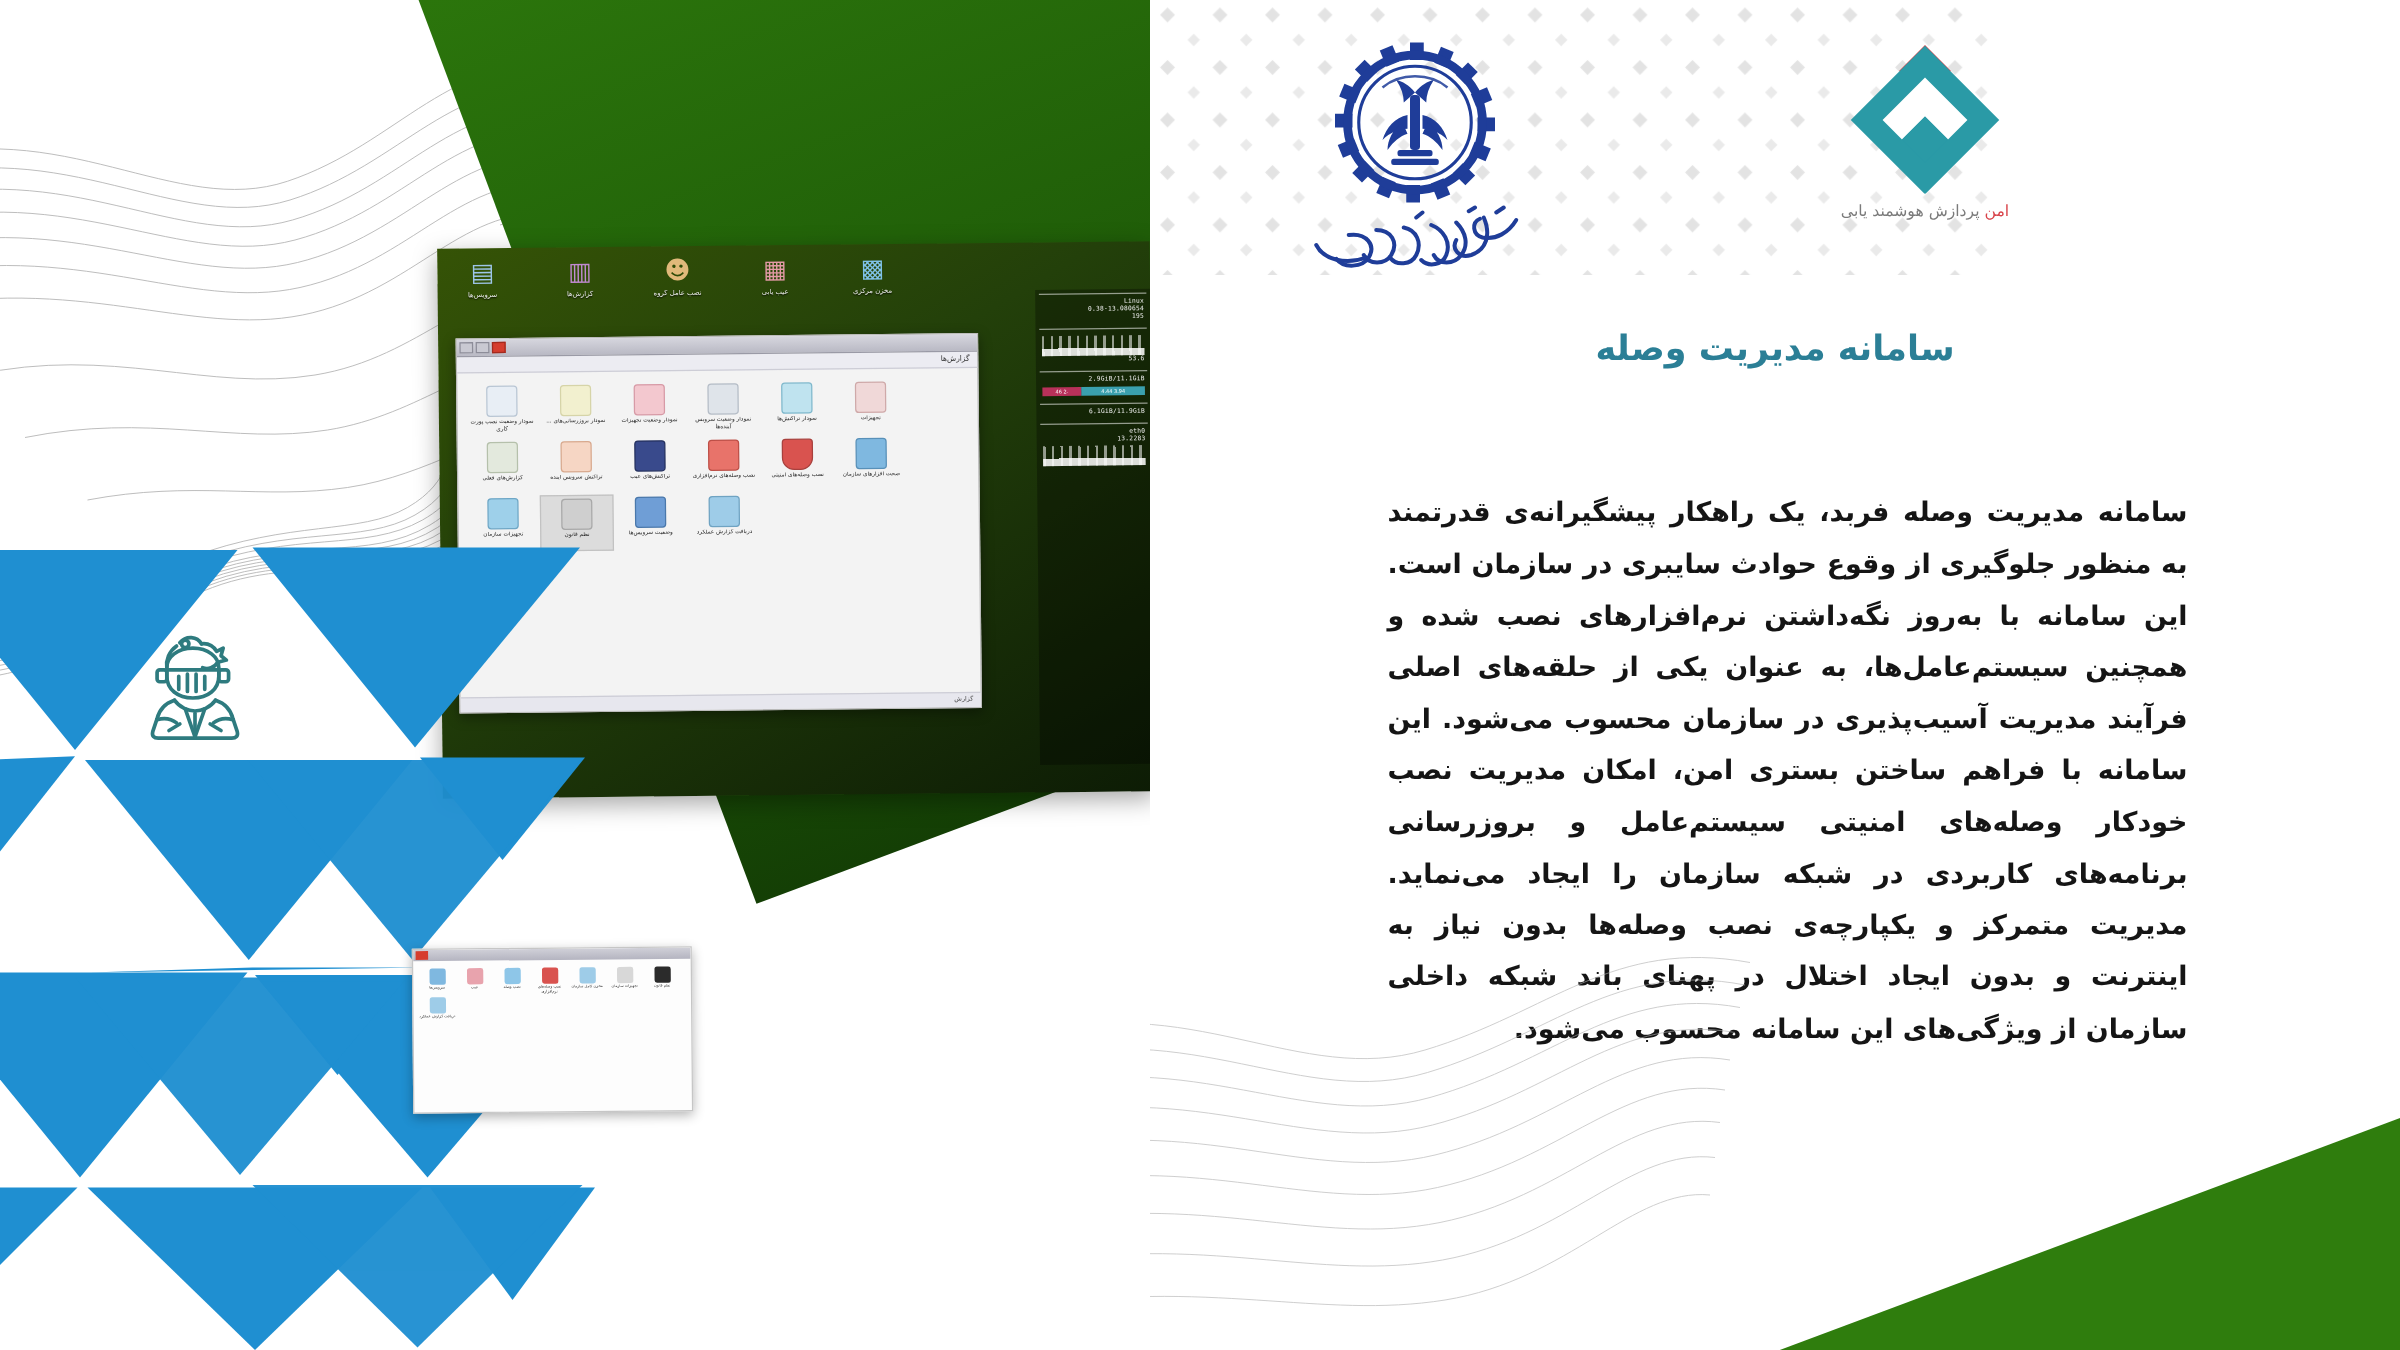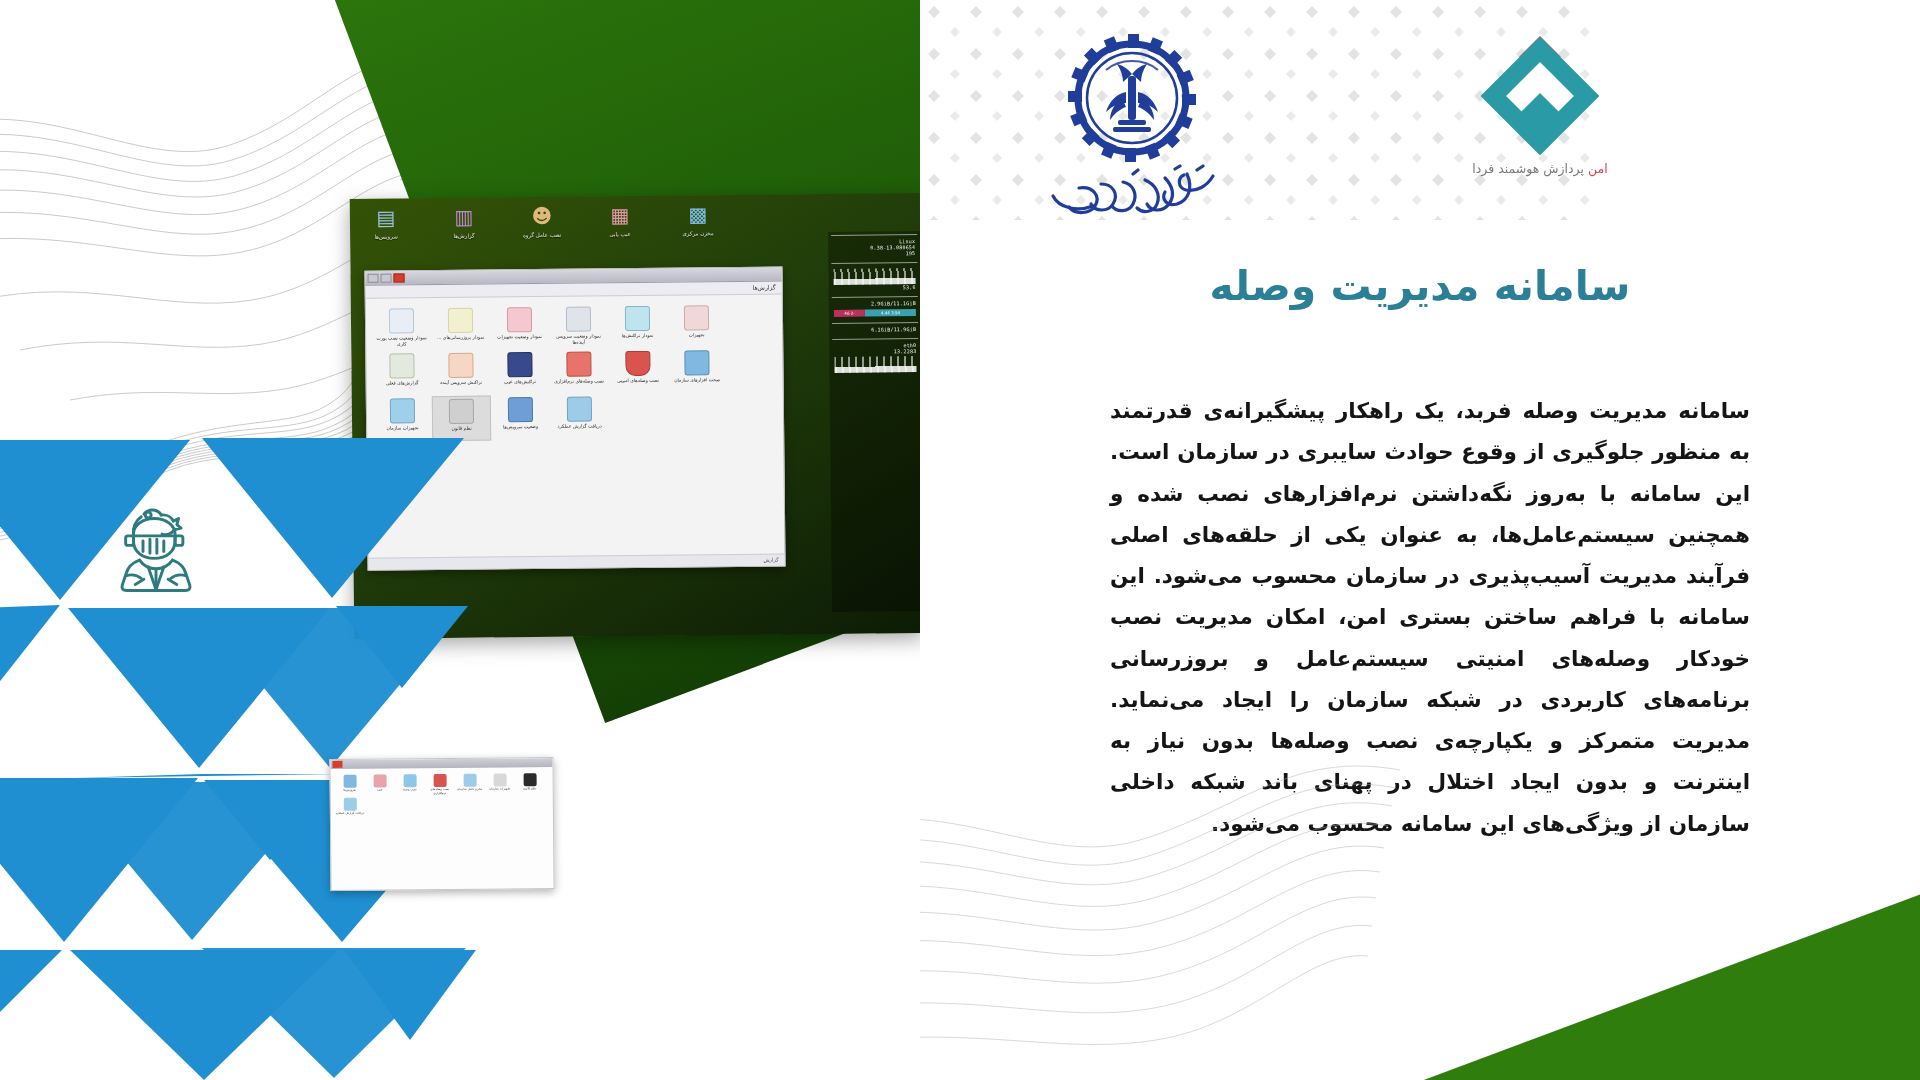--- a/index.html
+++ b/index.html
@@ -86,21 +86,21 @@
   
   #right-panel { position:absolute; left:920px; top:0; width:1000px; height:1080px; background:#ffffff; overflow:hidden; }
   .dotgrid { position:absolute; left:-80px; top:-40px; width:760px; height:260px; opacity:.5; }
   .contour-br { position:absolute; left:-80px; top:760px; width:760px; height:330px; }
 
   .logos { position:absolute; top:24px; left:0; right:0; height:190px; }
   .logo-fardad { position:absolute; left:520px; top:6px; width:200px; height:170px; text-align:center; }
   .logo-sharif { position:absolute; left:112px; top:8px; width:200px; height:180px; text-align:center; }
 
   .doc-title { position:absolute; top:262px; left:0; right:0; text-align:center;
-               font-size:41px; font-weight:700; color:#2b7f96; letter-spacing:.5px; }
+               font-size:28px; font-weight:700; color:#2b7f96; letter-spacing:.5px; }
 
   .body-copy { position:absolute; top:390px; right:170px; width:640px;
                font-size:21.5px; line-height:1.92; font-weight:700; color:#151515;
                text-align:justify; text-justify:inter-word; }
 
   .green-br { position:absolute; right:-170px; bottom:-210px; width:760px; height:430px;
               background:#2f7d0d; transform:rotate(-20.5deg); transform-origin:right bottom; }
 </style>
 </head>
 <body>
@@ -368,21 +368,21 @@
         <svg width="150" height="125" viewBox="0 0 150 125">
           <polygon points="75,6 96,27 54,27" fill="#d8434a"></polygon>
           <g transform="translate(75,66) rotate(45)">
             <rect x="-42" y="-42" width="84" height="84" fill="#2a9aa6"></rect>
             <path d="M-24 -24 h48 v22 h-26 v26 h-22 z" fill="#ffffff"></path>
             <rect x="-2" y="-2" width="26" height="26" fill="#2a9aa6"></rect>
           </g>
         </svg>
         <div style="margin-top:2px;font-size:12.5px;direction:rtl">
           <span style="color:#d8434a;font-weight:400">امن</span>
-          <span style="color:#7a7a7a">پردازش هوشمند فردا</span>
+          <span style="color:#7a7a7a">پردازش هوشمند یابی</span>
         </div>
       </div>
 
       <div class="logo-sharif">
         <svg width="132" height="132" viewBox="0 0 132 132">
           <g fill="#1f3d99">
             <g id="teeth">
               <g>
                 <rect x="62" y="2" width="11" height="14"></rect>
                 <g transform="rotate(22.5 66 66)">

